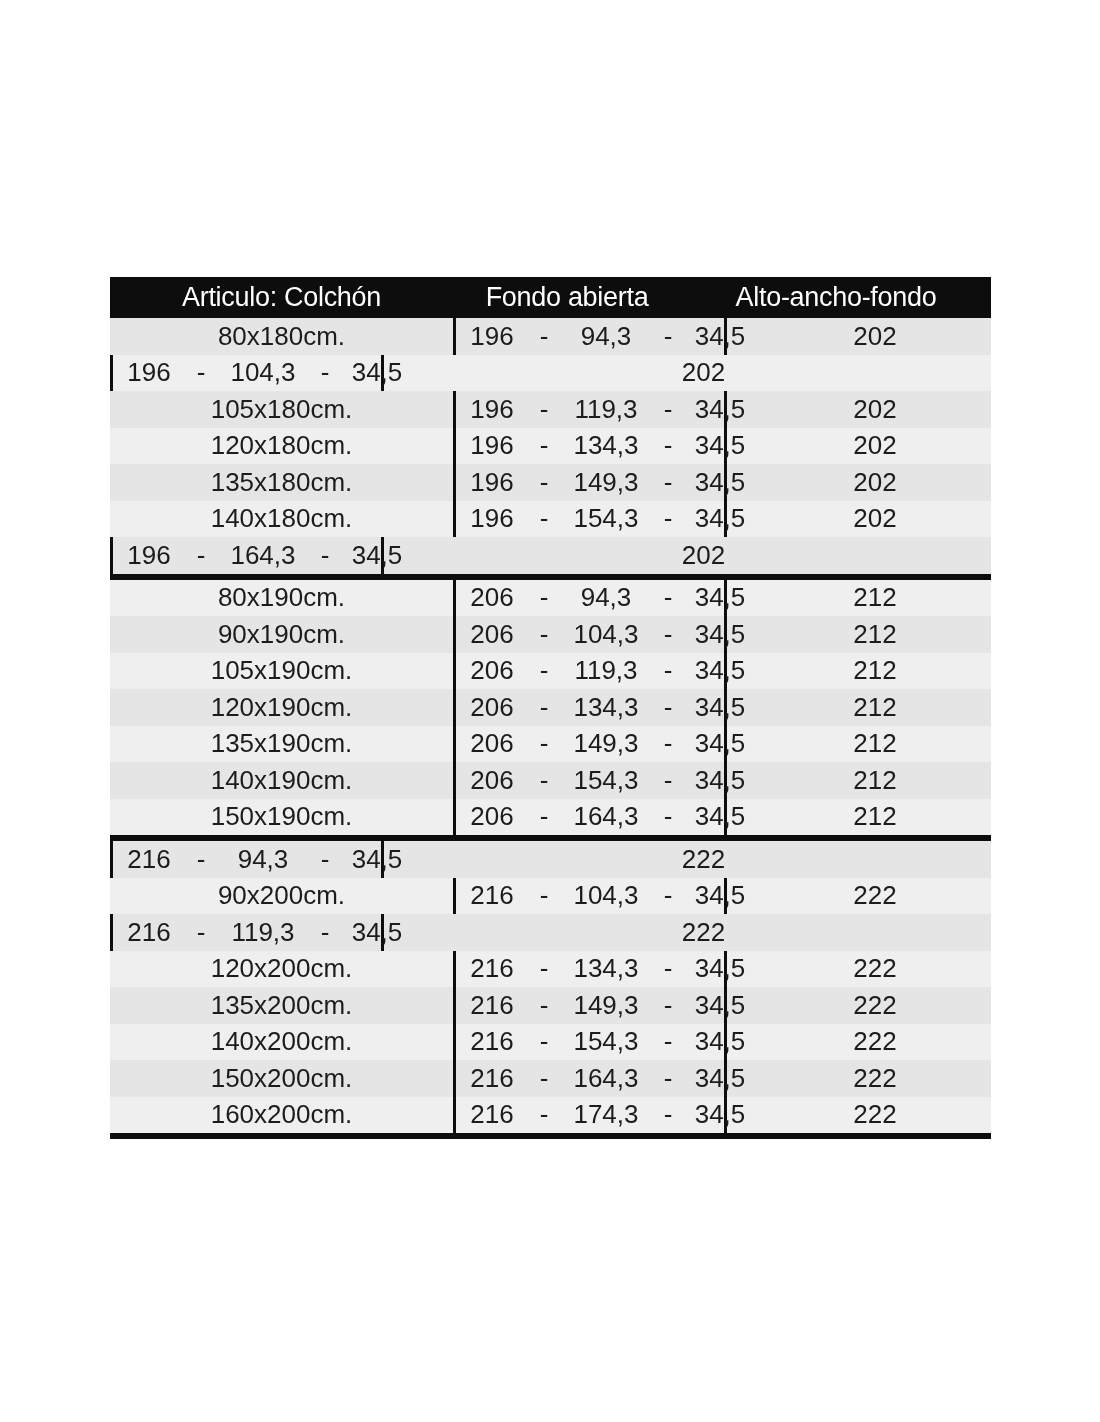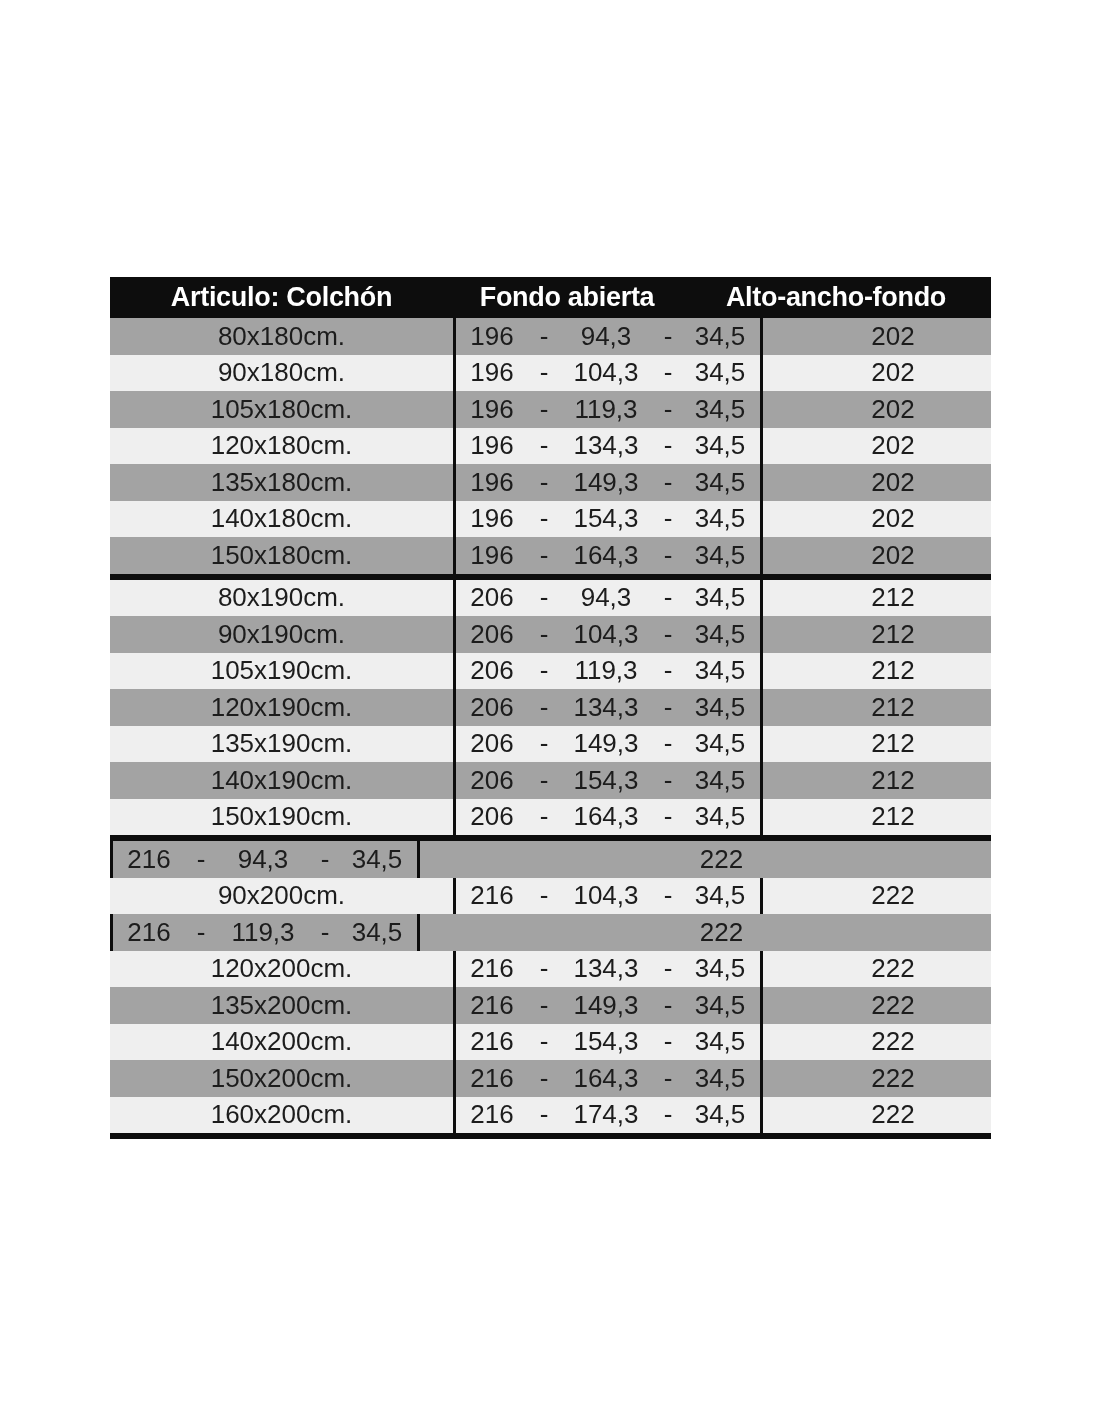--- a/index.html
+++ b/index.html
@@ -16,42 +16,42 @@
     left: 110px;
     top: 277px;
     width: 881px;
   }
   .thead {
     display: flex;
     align-items: center;
     height: 41px;
     background: var(--header-bg, #0d0d0d);
     color: var(--header-text, #ffffff);
-    font-weight: 700;
+    font-weight: 400;
     font-size: 27px;
     letter-spacing: -0.3px;
   }
   .th { text-align: center; }
   .th-articulo { width: 343px; }
   .th-dim      { width: 310px; }
   .th-fa       { flex: 1; }
   .tbody { border-bottom: 6px solid var(--border, #0d0d0d); }
   .block + .block { border-top: 6px solid var(--border, #0d0d0d); }
   .row {
     display: flex;
     align-items: center;
     height: 36.5px;
     font-size: 26px;
     color: var(--row-text, #1c1c1c);
-    background: #a3a3a3;
+    background: #e5e5e5;
   }
   .row.stripe { background: var(--stripe, #efefef); }
   .cell-size { width: 343px; text-align: center; }
   .cell-dim {
-    width: 310px;
+    width: 274px;
     height: 100%;
     box-sizing: border-box;
     border-left: 3px solid var(--border, #0d0d0d);
     border-right: 3px solid var(--border, #0d0d0d);
     display: grid;
     grid-template-columns: 72px 32px 92px 32px 72px;
     align-items: center;
   }
   .cell-dim span { display: block; text-align: center; }
   .cell-fa { flex: 1; text-align: center; padding-left: 32px; }
@@ -73,21 +73,20 @@
             <div class="cell-dim">
               <span>196</span>
               <span>-</span>
               <span>94,3</span>
               <span>-</span>
               <span>34,5</span>
             </div>
             <div class="cell-fa">202</div>
           </div>
           <div class="row stripe">
-            <div class="cell-size">90x180cm.</div>
             <div class="cell-dim">
               <span>196</span>
               <span>-</span>
               <span>104,3</span>
               <span>-</span>
               <span>34,5</span>
             </div>
             <div class="cell-fa">202</div>
           </div>
           <div class="row">
@@ -128,21 +127,20 @@
             <div class="cell-dim">
               <span>196</span>
               <span>-</span>
               <span>154,3</span>
               <span>-</span>
               <span>34,5</span>
             </div>
             <div class="cell-fa">202</div>
           </div>
           <div class="row">
-            <div class="cell-size">150x180cm.</div>
             <div class="cell-dim">
               <span>196</span>
               <span>-</span>
               <span>164,3</span>
               <span>-</span>
               <span>34,5</span>
             </div>
             <div class="cell-fa">202</div>
           </div>
         </div>

